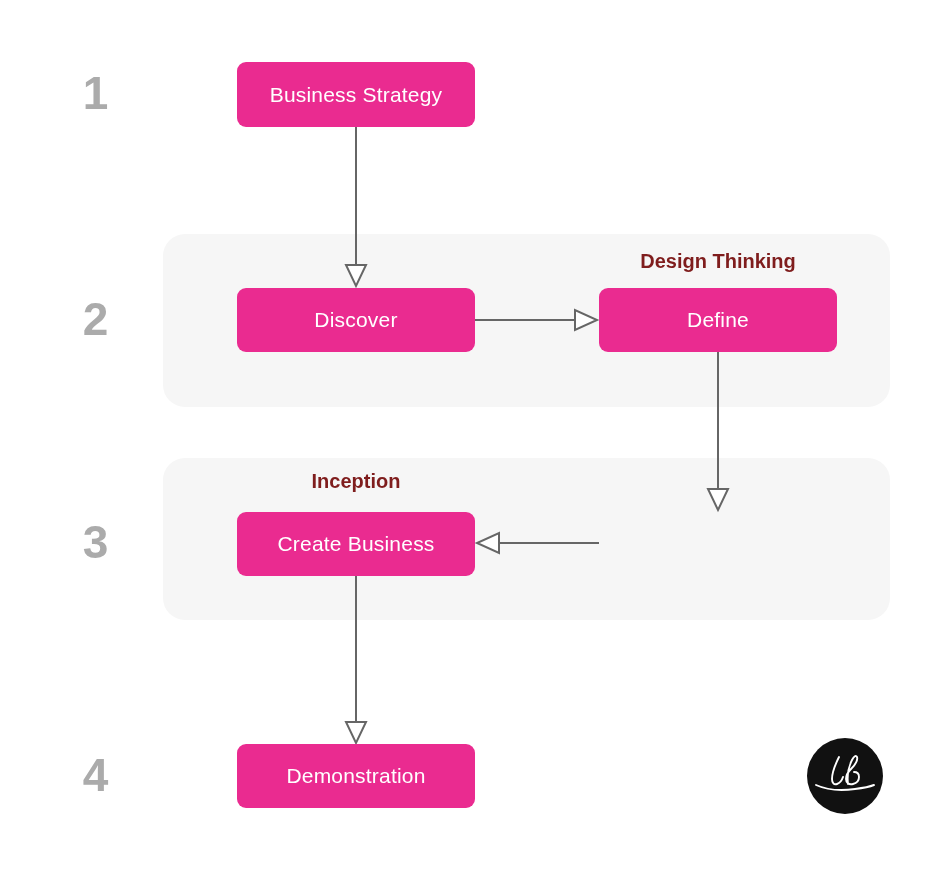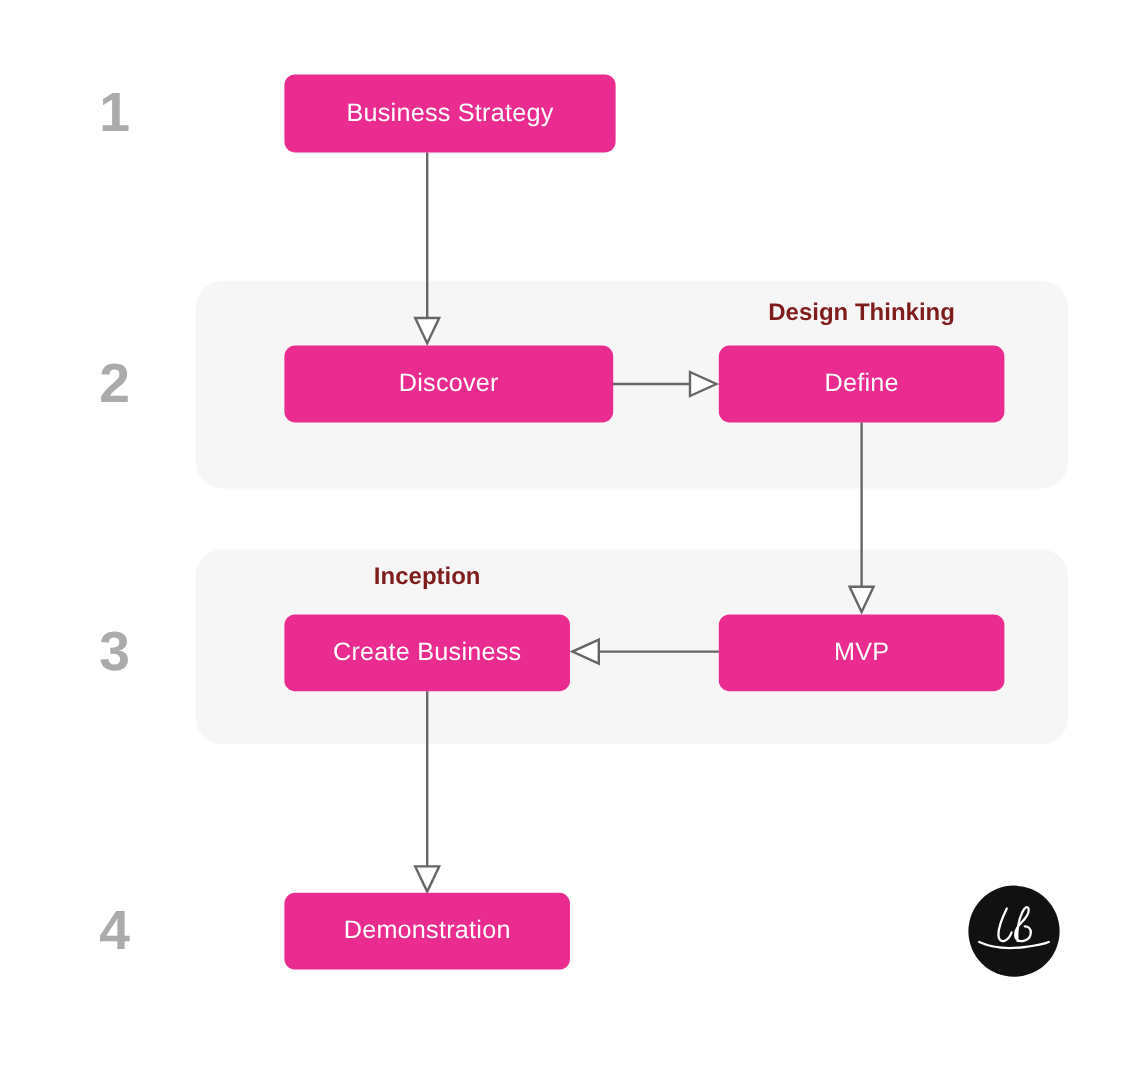--- a/index.html
+++ b/index.html
@@ -141,39 +141,36 @@
       <line class="conn-line" x1="599" y1="543" x2="498" y2="543"></line>
       <polygon class="conn-head" points="499,533 499,553 477,543"></polygon>
     </g>
 
     <g>
       <line class="conn-line" x1="356" y1="576" x2="356" y2="723"></line>
       <polygon class="conn-head" points="346,722 366,722 356,743"></polygon>
     </g>
   </svg>
 
-  <div class="node" style="left:237px; top:62px; width:276px; height:65px;">
+  <div class="node" style="left:237px; top:62px; width:238px; height:65px;">
     <span>Business Strategy</span>
   </div>
 
-  <div class="node" style="left:237px; top:288px; width:274px; height:64px;">
+  <div class="node" style="left:237px; top:288px; width:238px; height:64px;">
     <span>Discover</span>
   </div>
 
   <div class="node" style="left:599px; top:288px; width:238px; height:64px;">
     <span>Define</span>
   </div>
 
   <div class="node" style="left:237px; top:512px; width:238px; height:64px;">
     <span>Create Business</span>
   </div>
 
-  <div class="node" style="left:599px; top:512px; width:238px; height:64px;">
-    <span>MVP</span>
-  </div>
 
   <div class="node" style="left:237px; top:744px; width:238px; height:64px;">
     <span>Demonstration</span>
   </div>
 
   <div class="logo" style="left:807px; top:738px;">
     <svg width="76" height="76" viewBox="0 0 76 76" aria-hidden="true">
       <g fill="none" stroke="#ffffff" stroke-width="1.9" stroke-linecap="round" stroke-linejoin="round">
 
         <path d="M9 47 C20 52 34 53 48 51 C56 50 62 49 67 47"></path>

